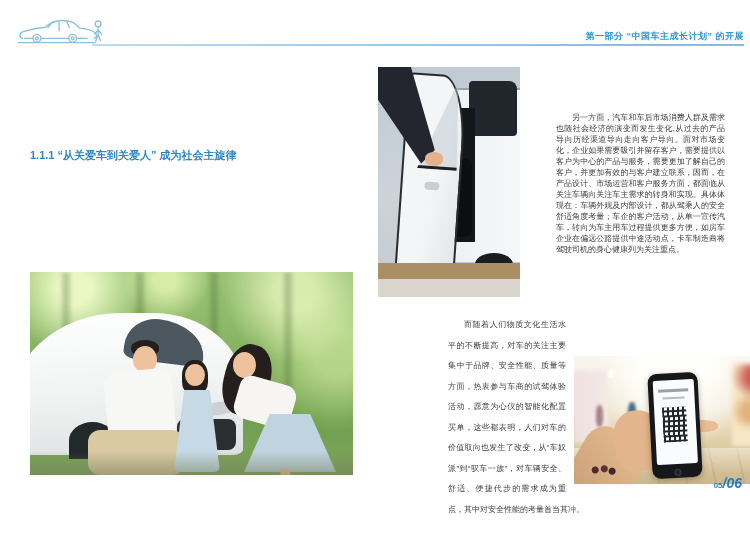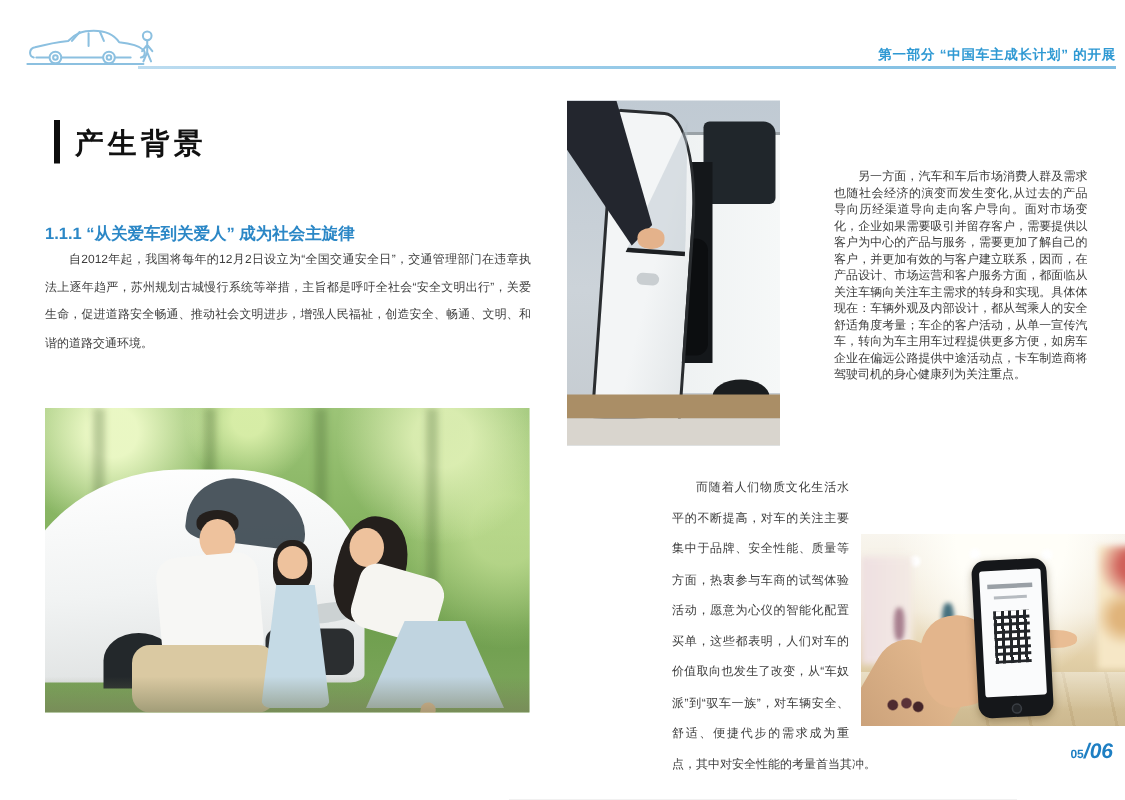--- a/index.html
+++ b/index.html
@@ -21,21 +21,21 @@
   .section-heading { position:absolute; left:30px; top:148px; font-size:11px; font-weight:bold; color:#2b87c6; }
   .left-body { position:absolute; left:30px; top:164px; width:324px; }
   .left-body p, .right-col p, .right-lower p { font-size:8px; line-height:18.5px; color:#3d3d3d;
     text-align:justify; text-justify:inter-character; text-indent:2em; }
 
   
   .right-col { position:absolute; left:556px; top:84px; width:169px; }
   .right-col p { line-height:11px;margin-top:28px; }
   .right-lower { position:absolute; left:420px; top:315px; width:326px;margin-left:28px; }
   .right-lower p { line-height:20.5px; }
-  .page-num { position:absolute; right:8px; top:492px; color:#1e7fc3; font-weight:bold; }
+  .page-num { position:absolute; right:8px; top:474px; color:#1e7fc3; font-weight:bold; }
   .page-num .small { font-size:8px; }
   .page-num .big { font-size:14px; font-style:italic; }
 
   
   .photo { overflow:hidden; }
   .photo * { position:absolute; }
 
   
   .photo-family { position:absolute; left:30px; top:272px; width:323px; height:203px;
     background:
@@ -163,25 +163,23 @@
       <path d="M40 18 l6 -7 M62 11 l3 7 M53 12 v10"></path>
       <circle cx="99" cy="14" r="3.4"></circle>
       <path d="M99 18 v9 M99 21 l-4 5 M99 21 l4 5 M99 27 l-3 7 M99 27 l3 7"></path>
       <path d="M5 36 H96"></path>
     </g>
   </svg>
   <div class="header-line"></div>
   <div class="breadcrumb">第一部分 “中国车主成长计划” 的开展</div>
 
   <div class="title-block">
-    <div class="chapter-title">产生背景</div>
   </div>
   <div class="section-heading">1.1.1 “从关爱车到关爱人” 成为社会主旋律</div>
   <div class="left-body">
-    <p>自2012年起，我国将每年的12月2日设立为“全国交通安全日”，交通管理部门在违章执法上逐年趋严，苏州规划古城慢行系统等举措，主旨都是呼吁全社会“安全文明出行”，关爱生命，促进道路安全畅通、推动社会文明进步，增强人民福祉，创造安全、畅通、文明、和谐的道路交通环境。</p>
   </div>
 
   <div class="photo photo-family">
     <div class="f-trunks"></div>
     <div class="f-car">
       <div class="f-glass"></div>
       <div class="f-light"></div>
       <div class="f-grille"></div>
       <div class="f-arch"></div>
     </div>

